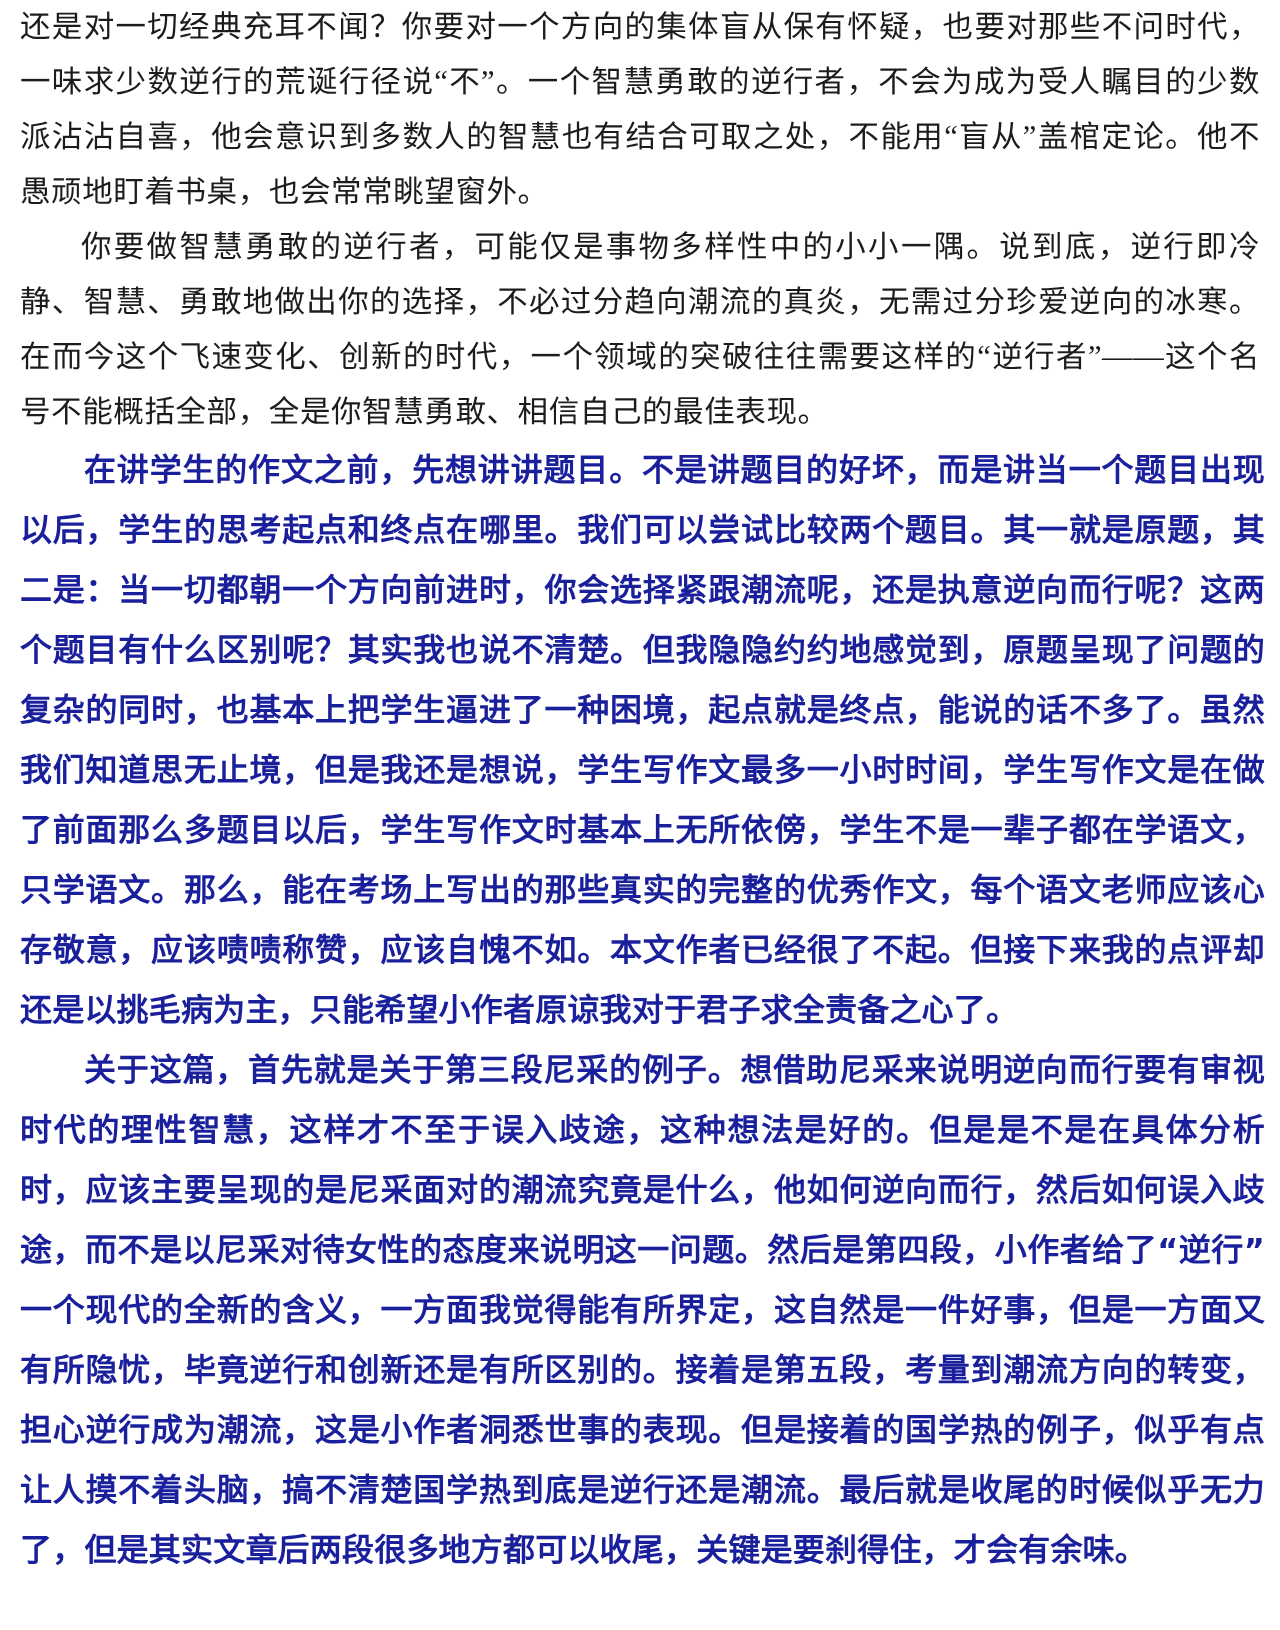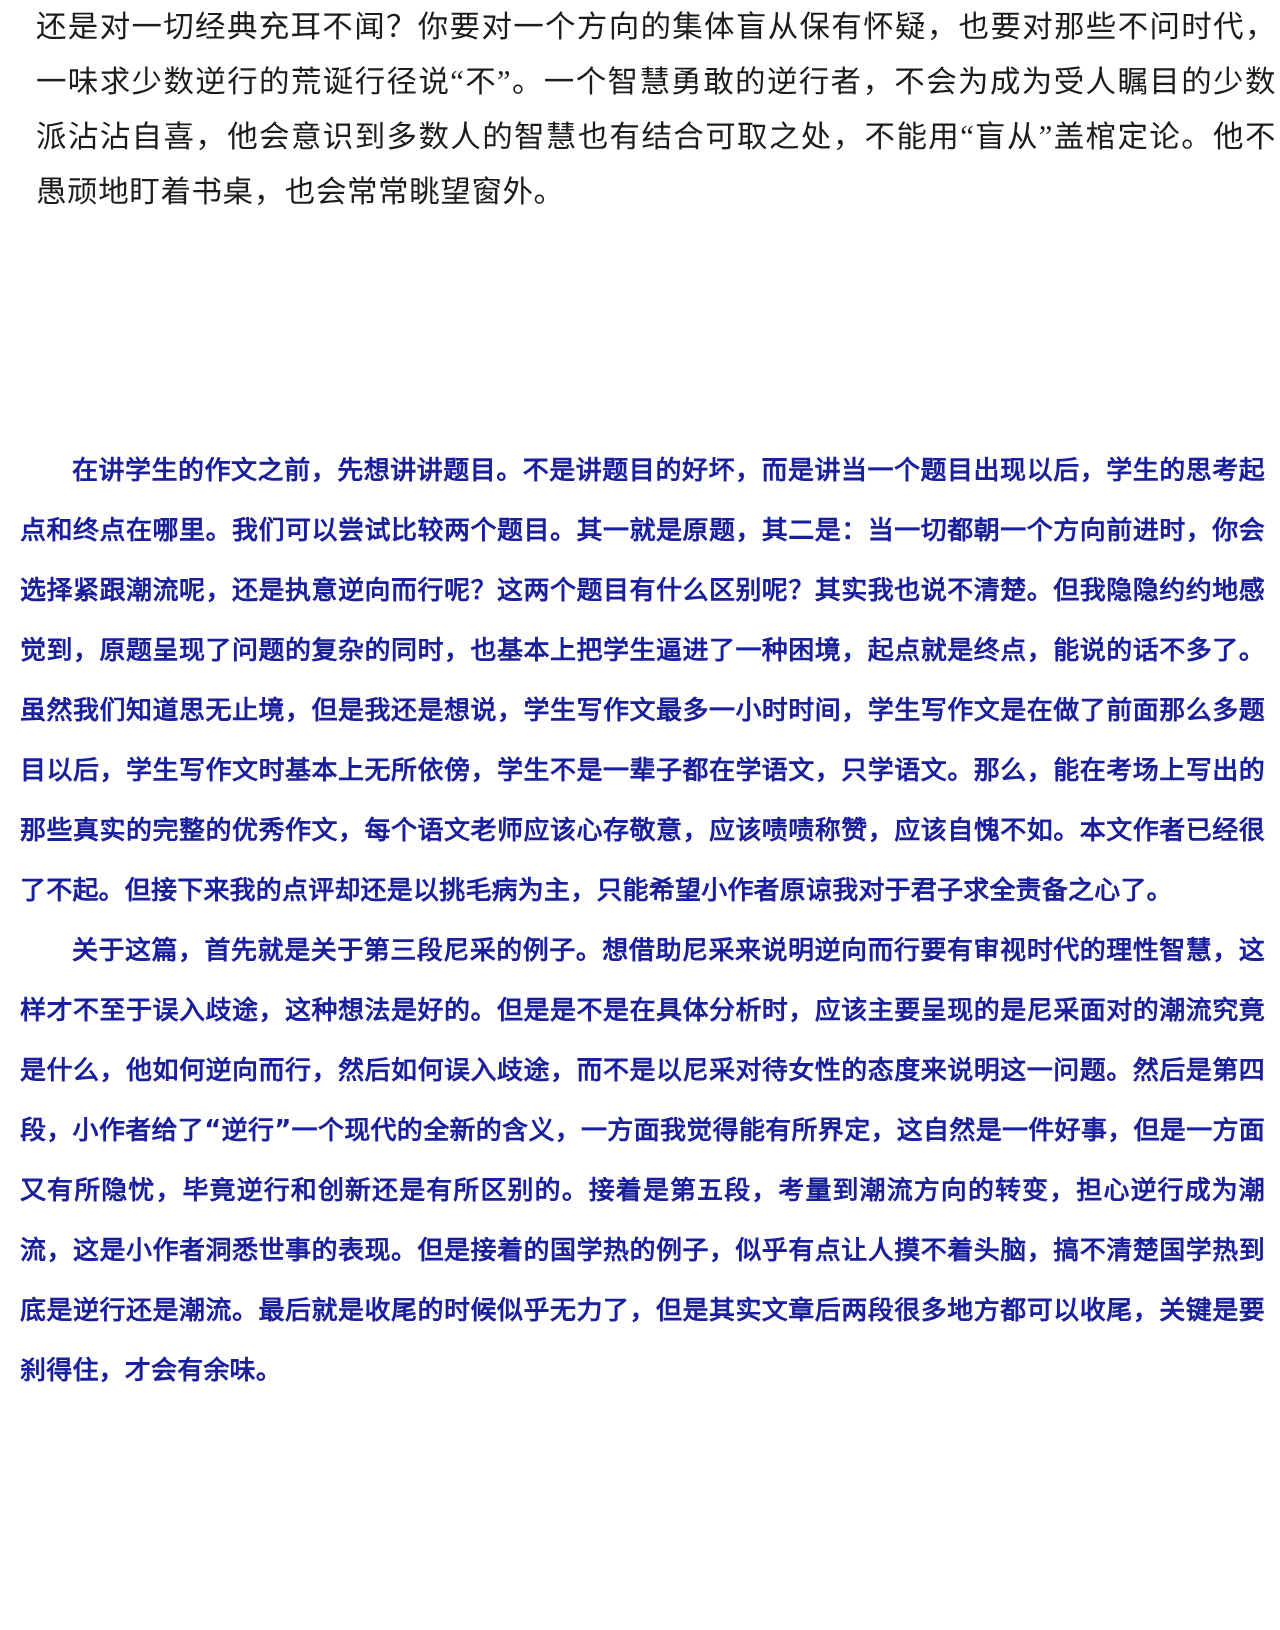--- a/index.html
+++ b/index.html
@@ -23,21 +23,21 @@
     height: 1630px;
     background: #ffffff;
     box-sizing: border-box;
     padding: 0;
   }
 
   
 
   .essay-block {
     position: absolute;
-    left: 36px;
+    left: 20px;
     top: 0px;
     width: 1240px;
   }
 
   .essay-para {
     margin: 0;
     color: #1c1c1c;
     font-family: "Liberation Serif", "DejaVu Serif", serif;
     font-size: 30.5px;
     line-height: 55px;
@@ -71,40 +71,41 @@
     line-height: 52px;
     text-indent: 2em;
     letter-spacing: 0.5px;
   }
 
   .comment-para {
     margin: 0;
     color: #1a1f9c;
     font-family: "DejaVu Sans", "Liberation Sans", sans-serif;
     font-weight: 700;
-    font-size: 26px;
+    font-size: 32px;
     line-height: 60px;
     letter-spacing: 0.2px;
     text-align: justify;
     text-justify: inter-character;
     text-align-last: left;
     word-break: break-all;
   }
 
   .comment-para.indent {
     text-indent: 2em;
   }
 </style>
 </head>
 <body>
 
 <div class="page">
 
   <div class="essay-block">
     <p class="essay-para">还是对一切经典充耳不闻？你要对一个方向的集体盲从保有怀疑，也要对那些不问时代，一味求少数逆行的荒诞行径说“不”。一个智慧勇敢的逆行者，不会为成为受人瞩目的少数派沾沾自喜，他会意识到多数人的智慧也有结合可取之处，不能用“盲从”盖棺定论。他不愚顽地盯着书桌，也会常常眺望窗外。</p>
+    <p class="essay-para indent">你要做智慧勇敢的逆行者，可能仅是事物多样性中的小小一隅。说到底，逆行即冷静、智慧、勇敢地做出你的选择，不必过分趋向潮流的真炎，无需过分珍爱逆向的冰寒。在而今这个飞速变化、创新的时代，一个领域的突破往往需要这样的“逆行者”——这个名号不能概括全部，全是你智慧勇敢、相信自己的最佳表现。</p>
   </div>
 
   <div class="comment-block">
     <p class="comment-para indent">在讲学生的作文之前，先想讲讲题目。不是讲题目的好坏，而是讲当一个题目出现以后，学生的思考起点和终点在哪里。我们可以尝试比较两个题目。其一就是原题，其二是：当一切都朝一个方向前进时，你会选择紧跟潮流呢，还是执意逆向而行呢？这两个题目有什么区别呢？其实我也说不清楚。但我隐隐约约地感觉到，原题呈现了问题的复杂的同时，也基本上把学生逼进了一种困境，起点就是终点，能说的话不多了。虽然我们知道思无止境，但是我还是想说，学生写作文最多一小时时间，学生写作文是在做了前面那么多题目以后，学生写作文时基本上无所依傍，学生不是一辈子都在学语文，只学语文。那么，能在考场上写出的那些真实的完整的优秀作文，每个语文老师应该心存敬意，应该啧啧称赞，应该自愧不如。本文作者已经很了不起。但接下来我的点评却还是以挑毛病为主，只能希望小作者原谅我对于君子求全责备之心了。</p>
     <p class="comment-para indent">关于这篇，首先就是关于第三段尼采的例子。想借助尼采来说明逆向而行要有审视时代的理性智慧，这样才不至于误入歧途，这种想法是好的。但是是不是在具体分析时，应该主要呈现的是尼采面对的潮流究竟是什么，他如何逆向而行，然后如何误入歧途，而不是以尼采对待女性的态度来说明这一问题。然后是第四段，小作者给了“逆行”一个现代的全新的含义，一方面我觉得能有所界定，这自然是一件好事，但是一方面又有所隐忧，毕竟逆行和创新还是有所区别的。接着是第五段，考量到潮流方向的转变，担心逆行成为潮流，这是小作者洞悉世事的表现。但是接着的国学热的例子，似乎有点让人摸不着头脑，搞不清楚国学热到底是逆行还是潮流。最后就是收尾的时候似乎无力了，但是其实文章后两段很多地方都可以收尾，关键是要刹得住，才会有余味。</p>
   </div>
 
 </div>
 
 </body></html>

